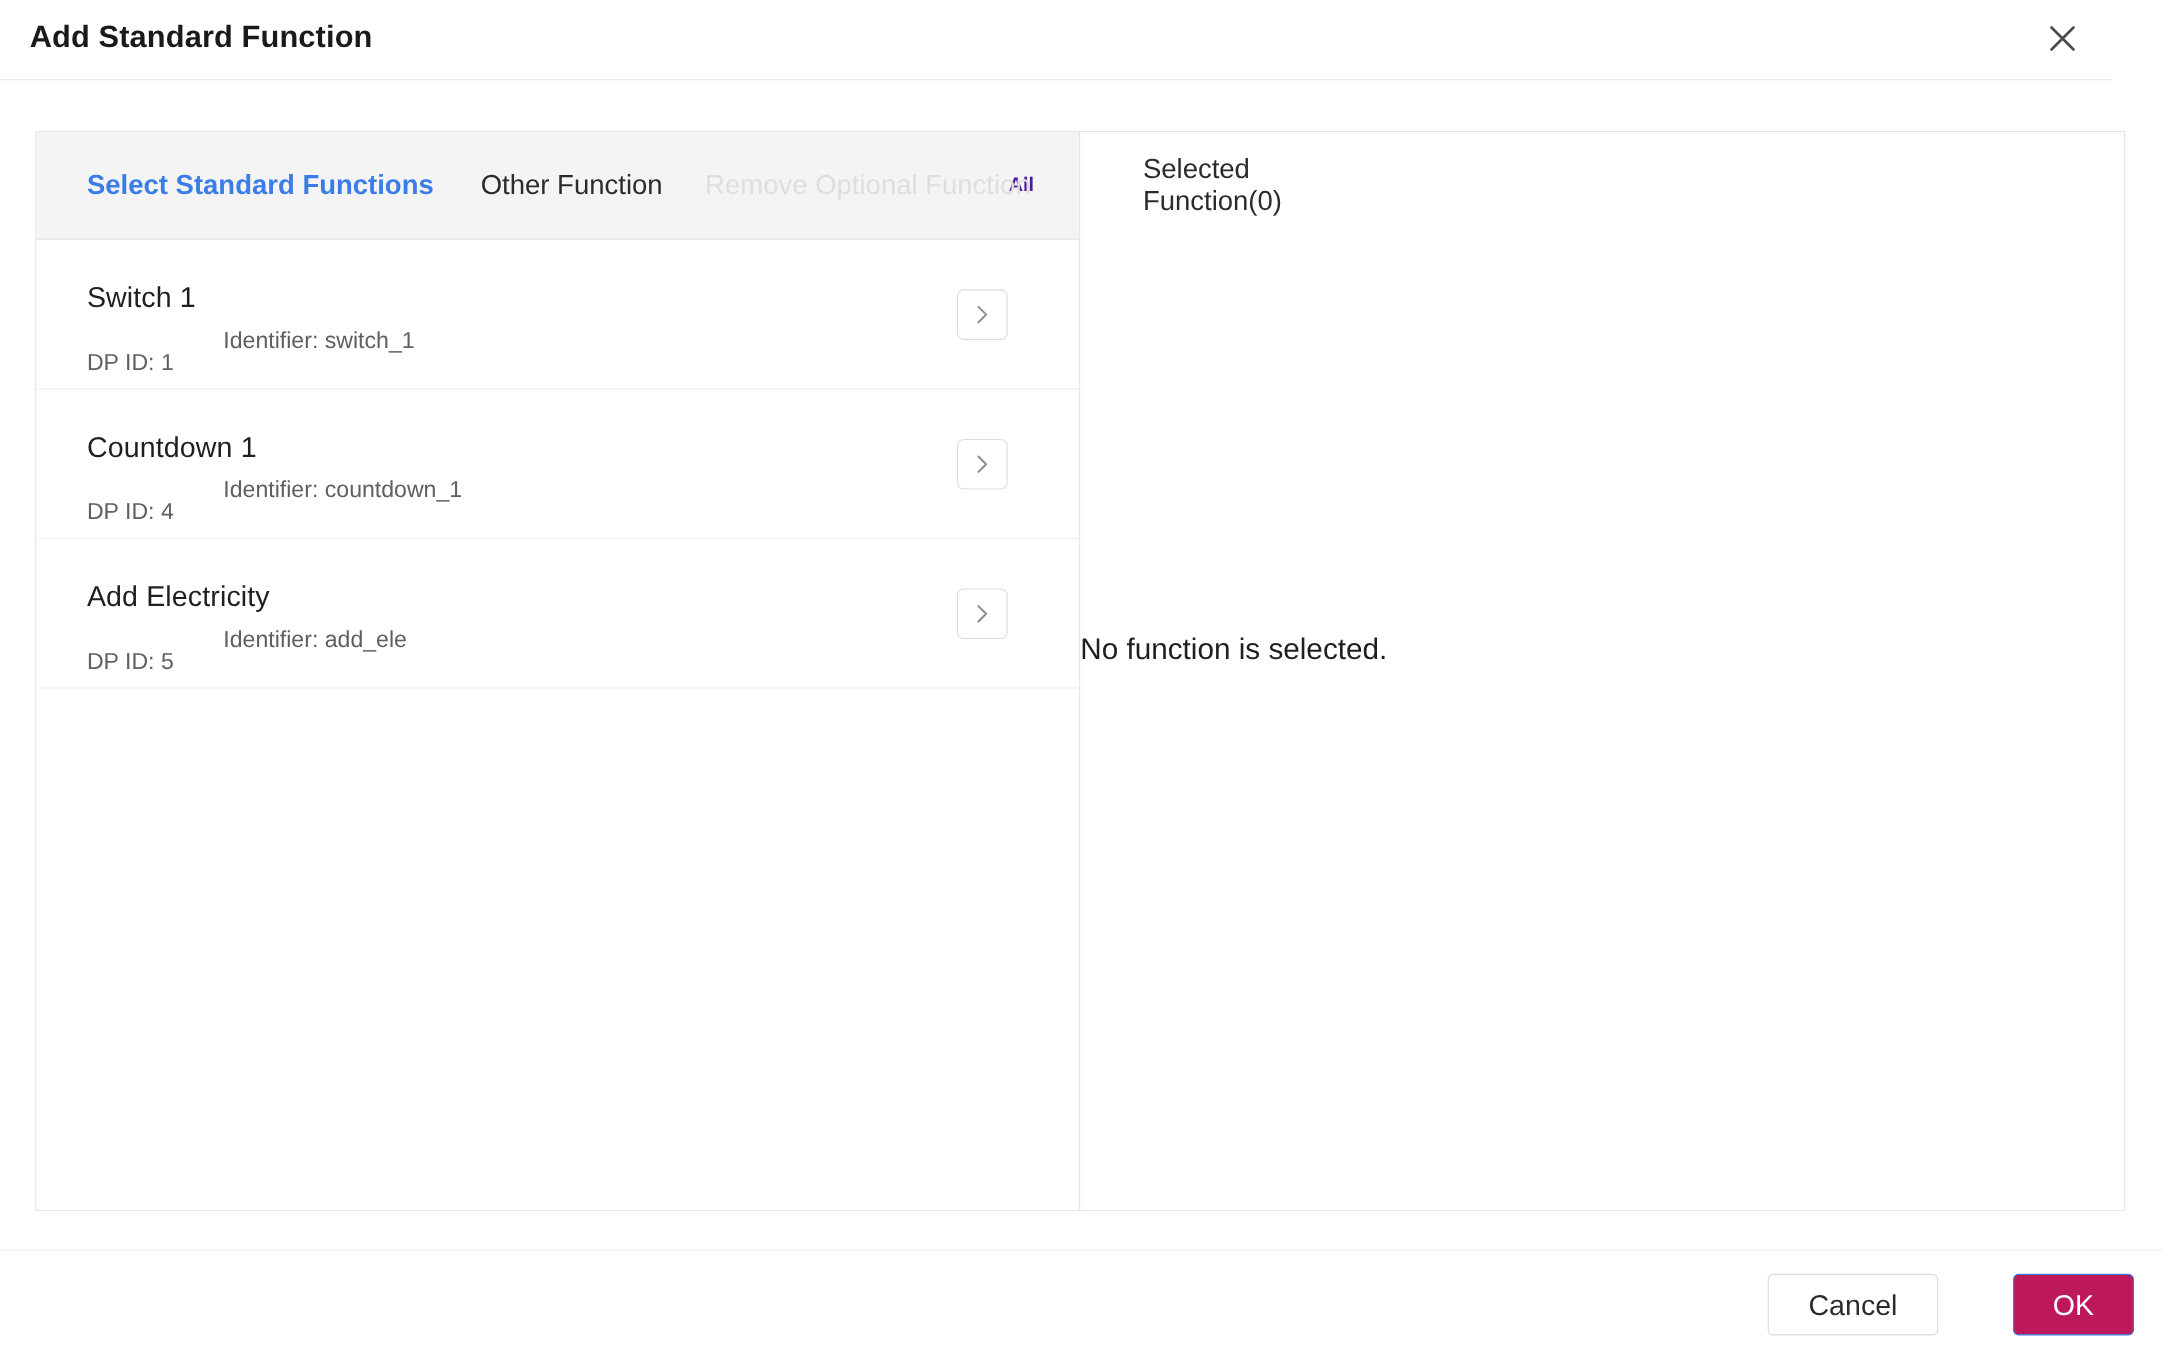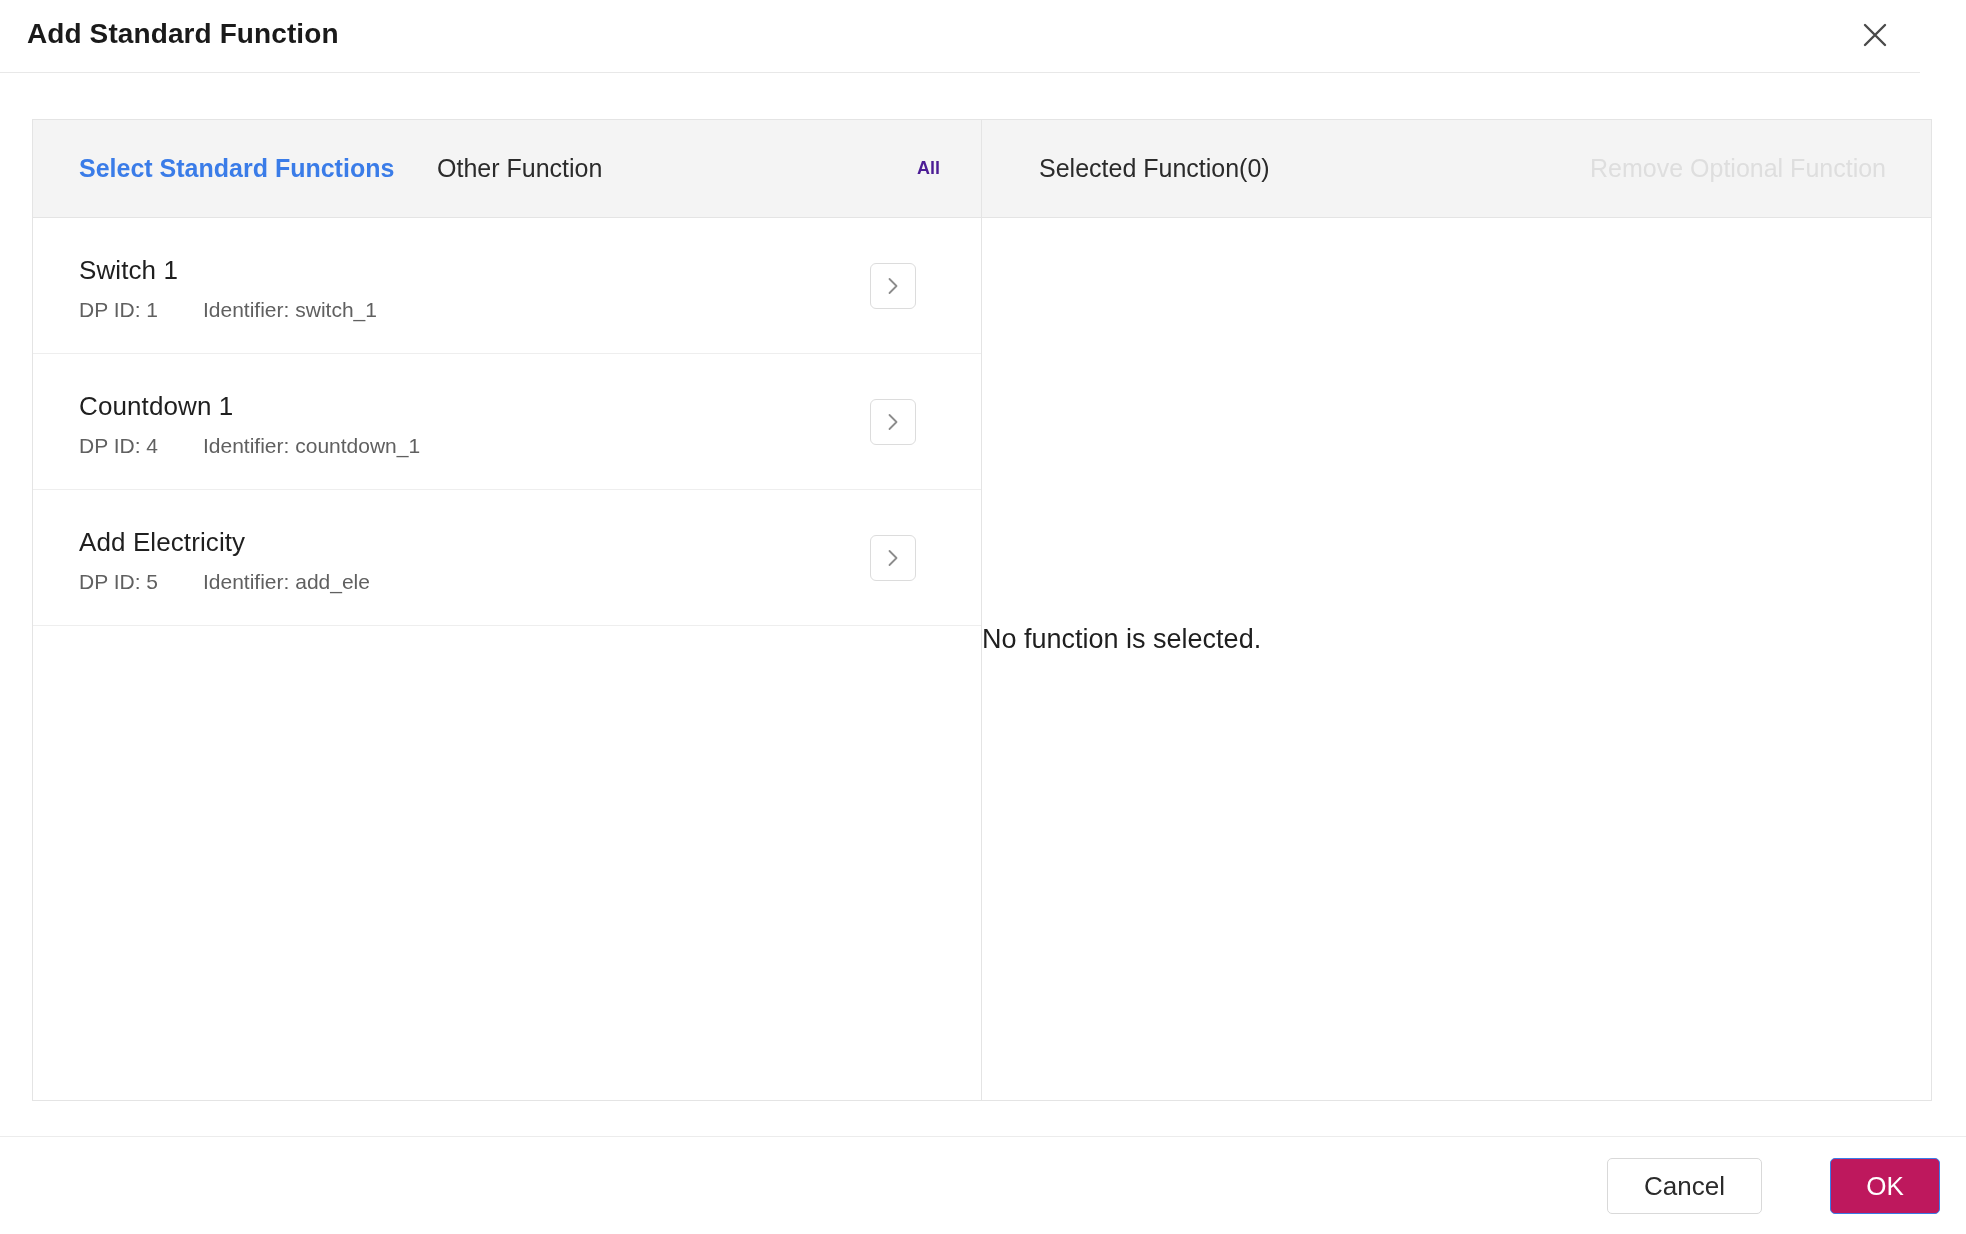--- a/index.html
+++ b/index.html
@@ -63,21 +63,21 @@
   .left-panel {
     width: 949px;
     border-right: 1px solid #e4e4e4;
     box-sizing: border-box;
     display: flex;
     flex-direction: column;
   }
   .right-panel {
     flex: 1;
     display: flex;
-    flex-direction: column;
+    flex-direction: row;
   }
 
   .panel-header {
     height: 98px;
     background: #f4f4f4;
     border-bottom: 1px solid #e4e4e4;
     box-sizing: border-box;
     display: flex;
     align-items: center;
     position: relative;
@@ -148,21 +148,21 @@
     line-height: 32px;
     letter-spacing: 0.1px;
   }
   .func-meta {
     margin-top: 11px;
     font-size: 21px;
     color: #606060;
     line-height: 26px;
     display: flex;
   }
-  .func-meta .dpid { min-width: 124px; }
+  .func-meta .dpid { min-width: 124px; margin-top: 20px; }
   .chevron-btn {
     position: absolute;
     right: 65px;
     top: 50%;
     transform: translateY(-50%);
     width: 46px;
     height: 46px;
     border: 1px solid #dcdcdc;
     border-radius: 6px;
     background: #ffffff;

